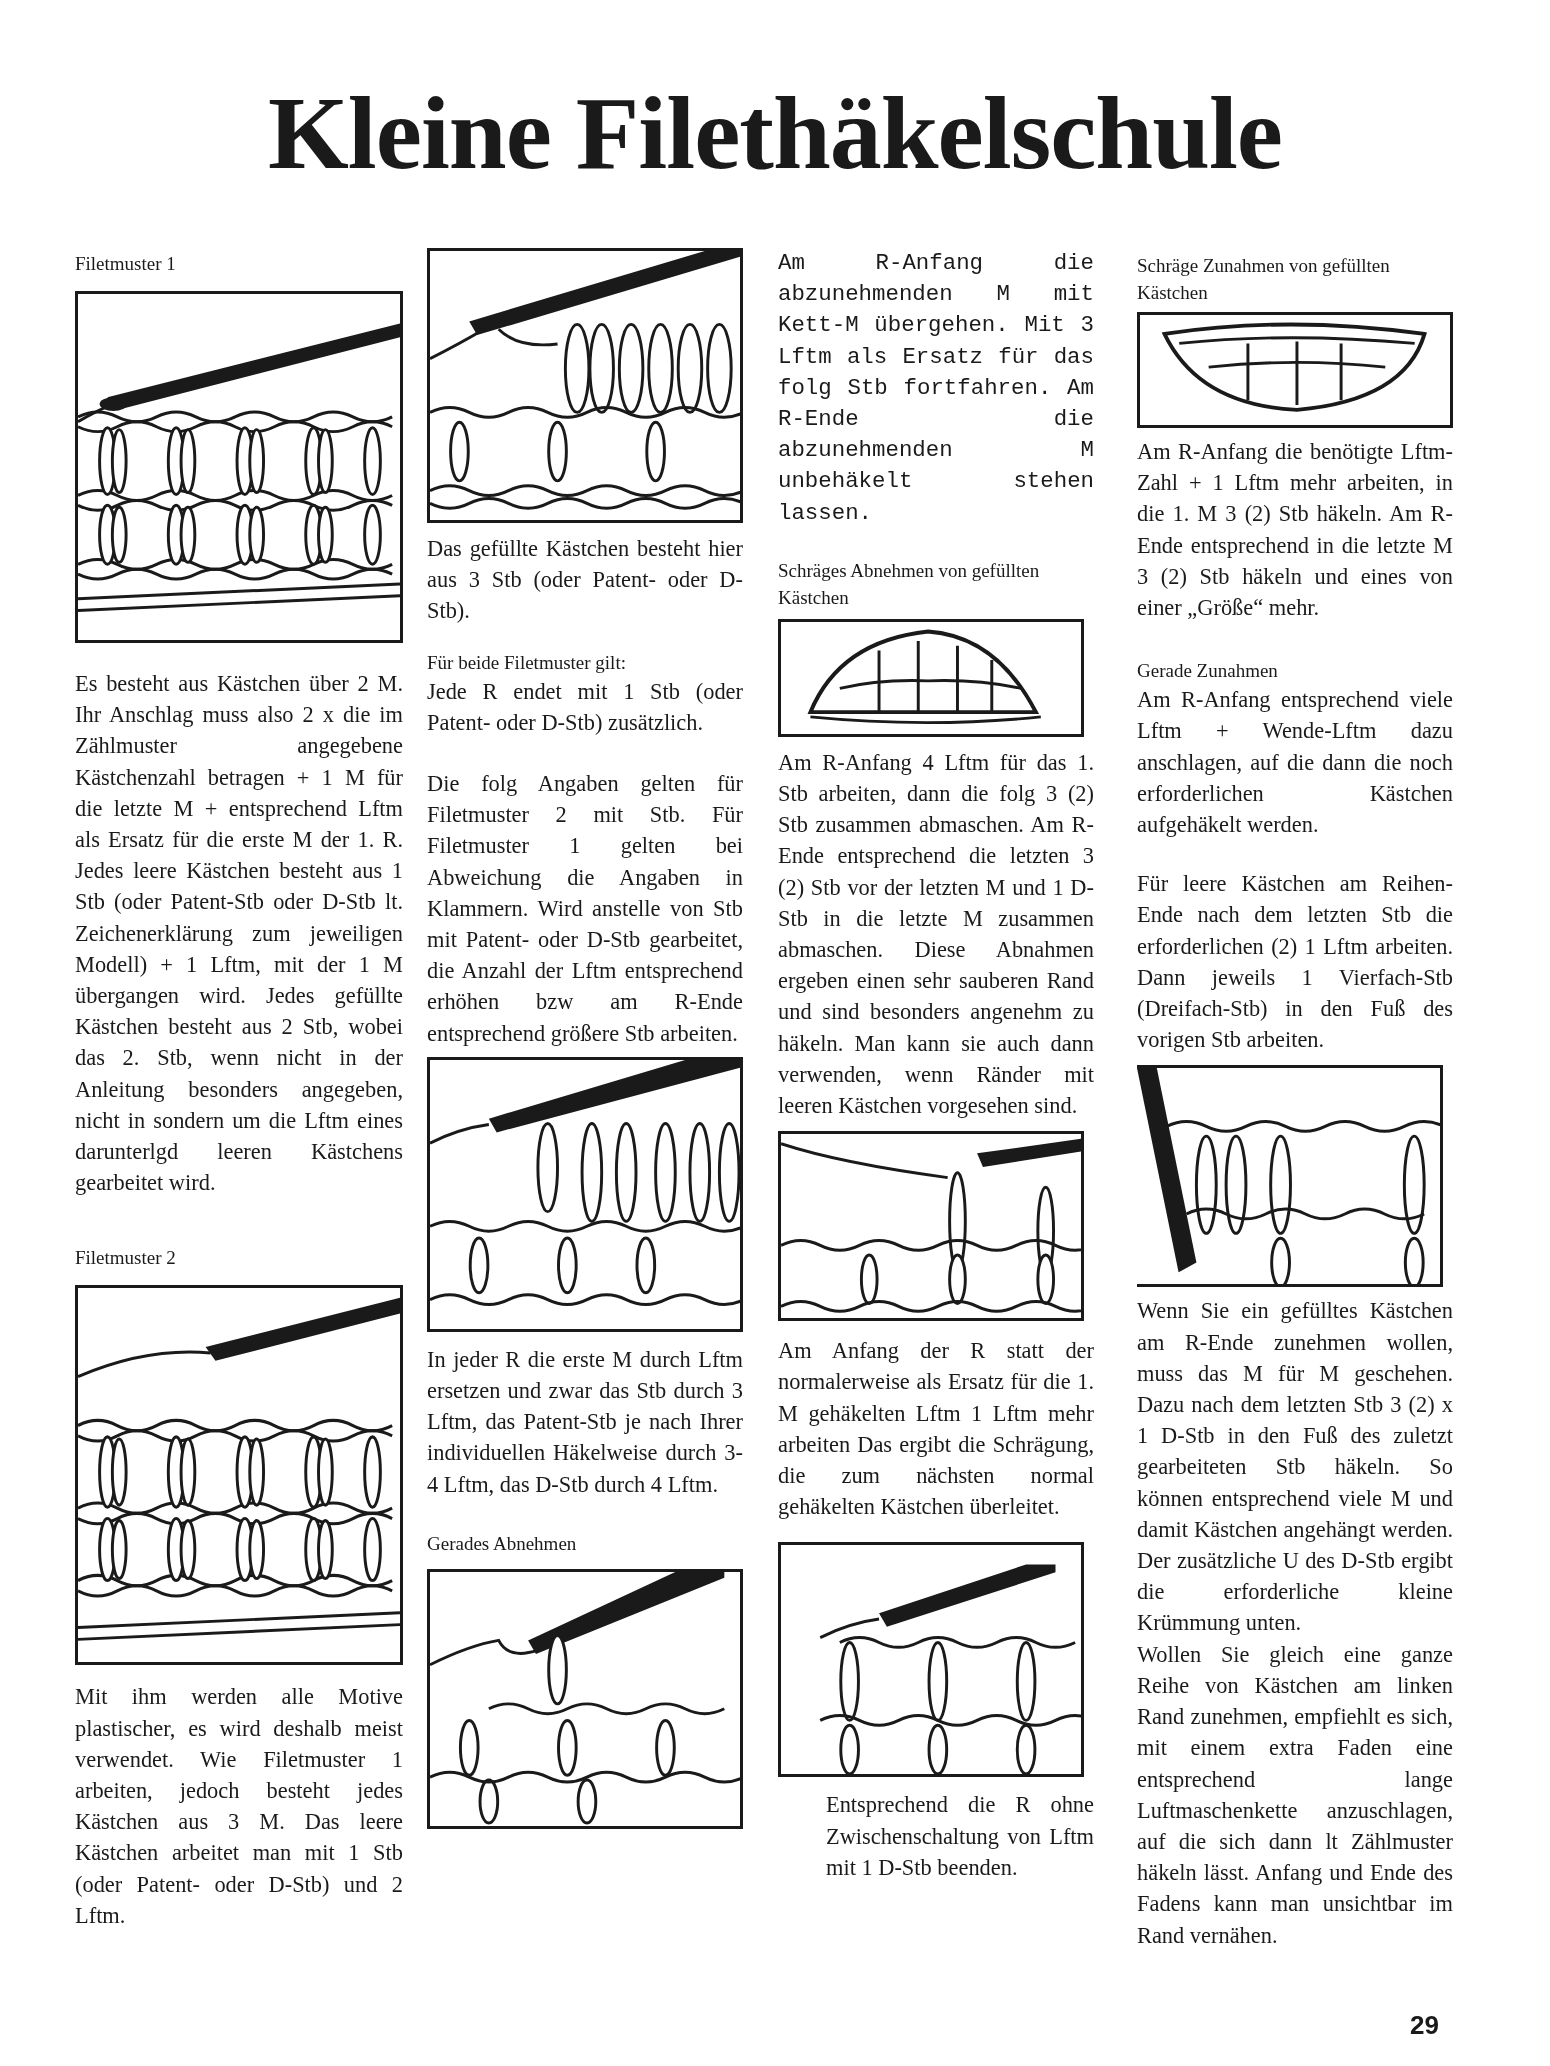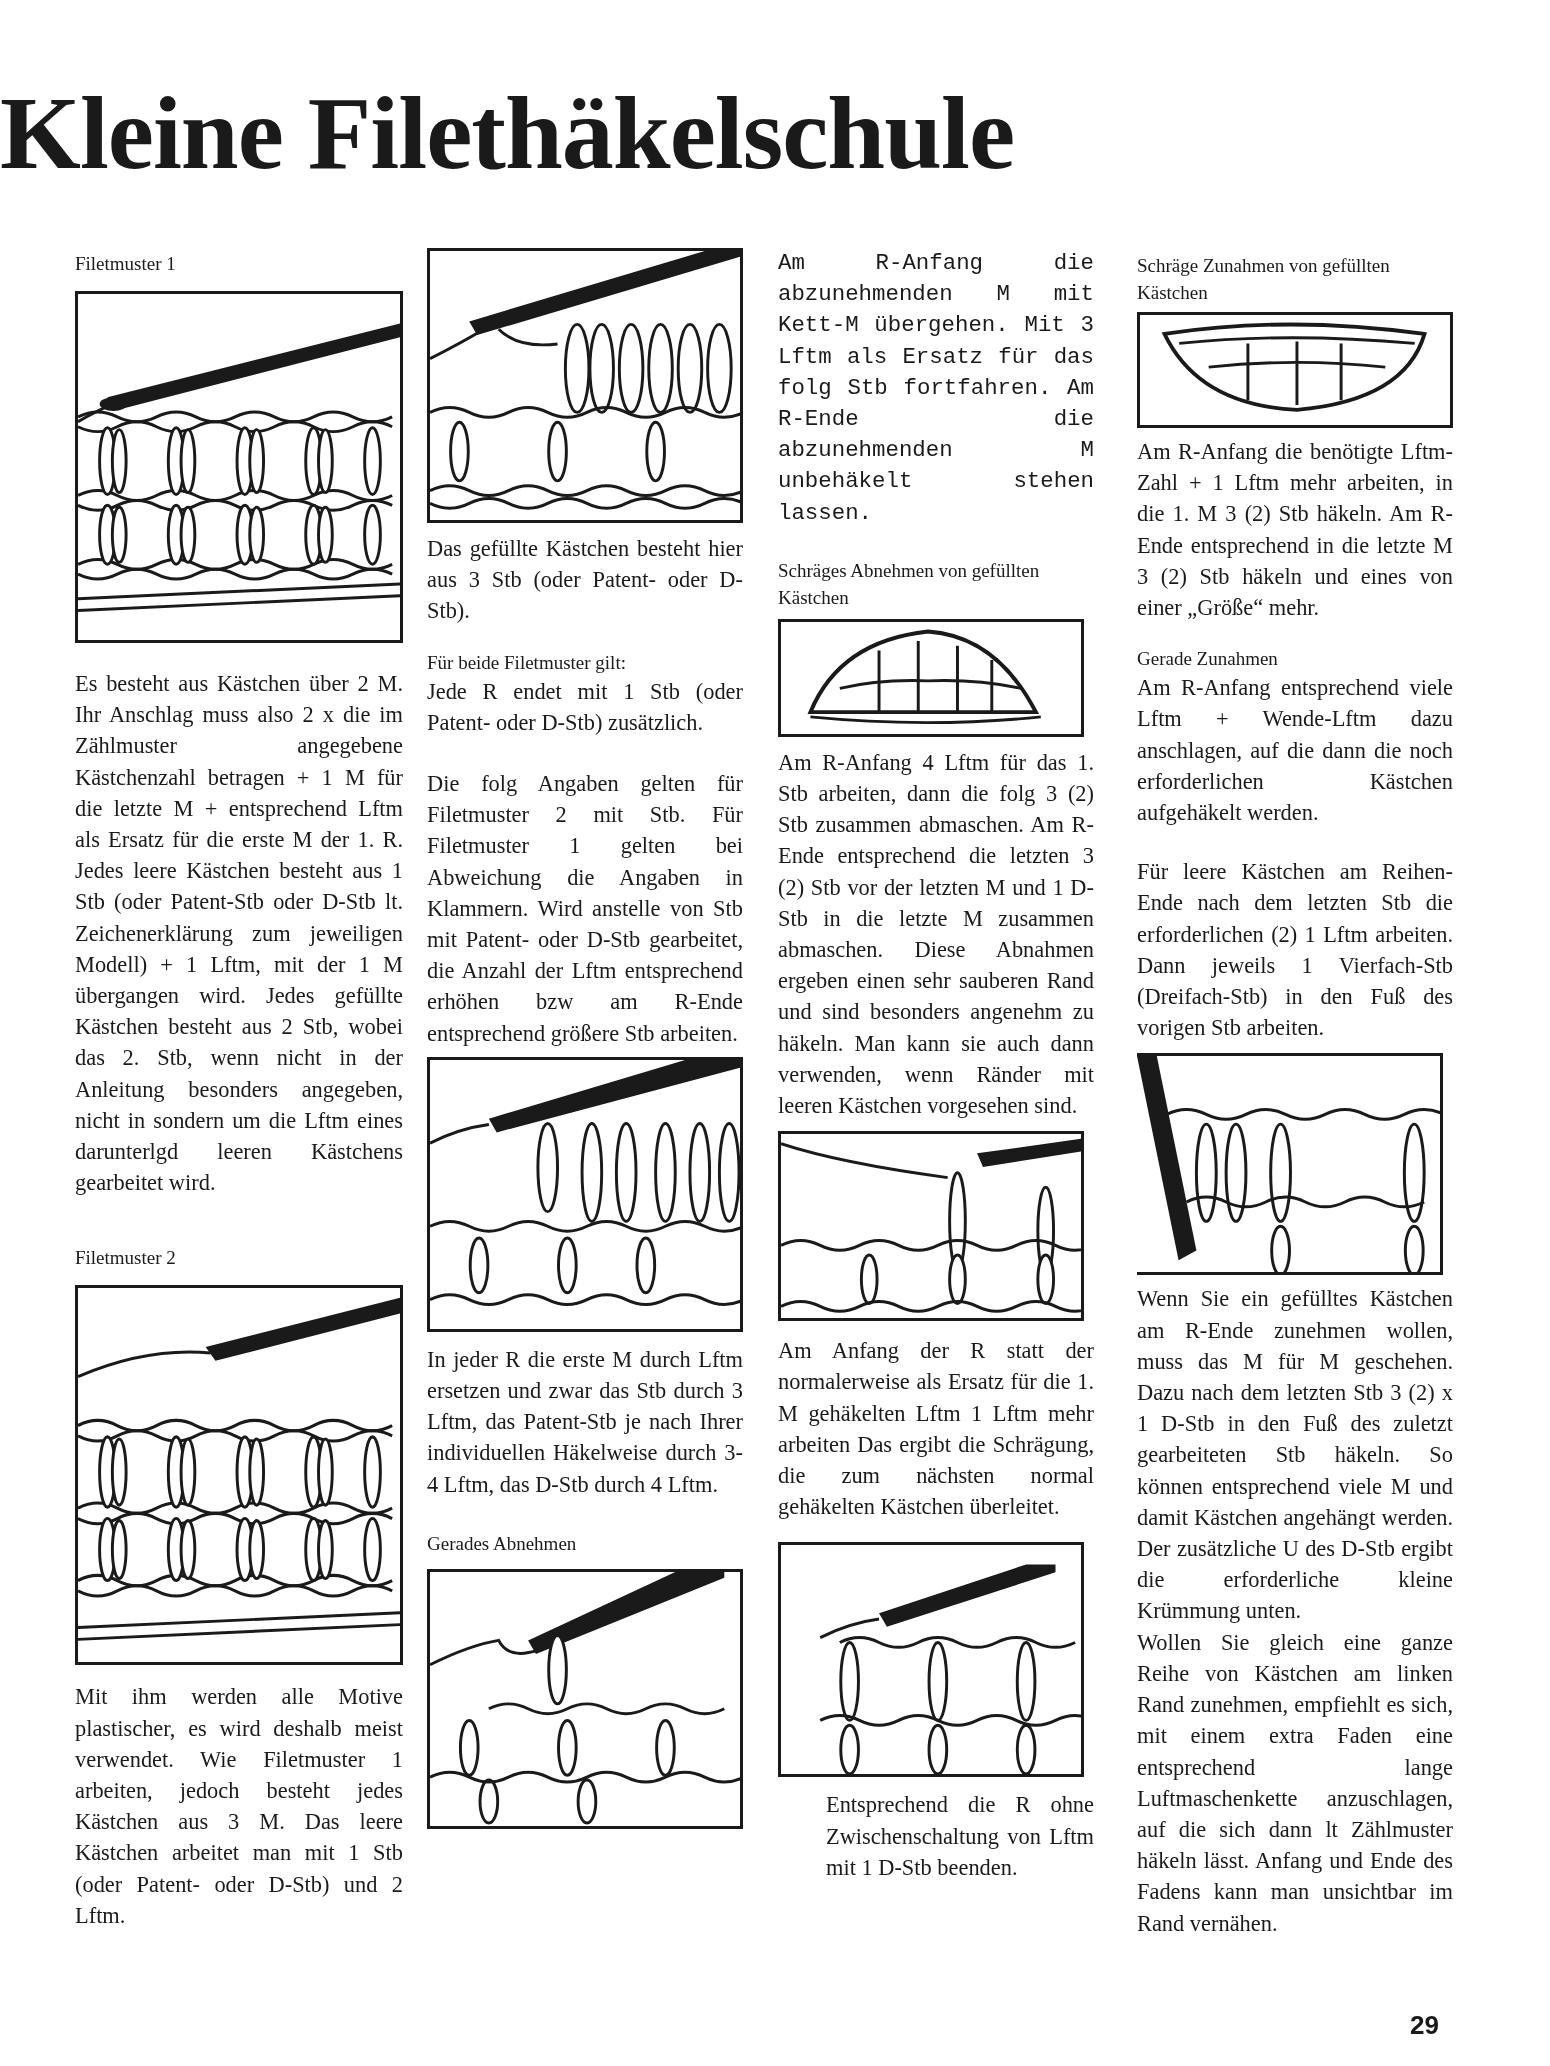--- a/index.html
+++ b/index.html
@@ -1,18 +1,18 @@
 <!DOCTYPE html>
 <html><head>
 <meta charset="utf-8">
 <style>
   html,body{margin:0;padding:0;background:#fff;}
   body{width:1550px;height:2066px;position:relative;overflow:hidden;color:#1a1a1a;
        font-family:"Liberation Serif","DejaVu Serif",serif;}
-  .title{position:absolute;left:0;width:1550px;top:78px;text-align:left;
+  .title{position:absolute;left:0;width:1550px;top:78px;text-align:center;
          font-weight:bold;font-size:104px;line-height:110px;letter-spacing:-1px;color:#1a1a1a;font-family:Liberation Serif, serif;}
   .col{position:absolute;width:340px;}
   .h{font-weight:normal;font-size:19px;line-height:27px;margin:0;}
   .p{font-size:22.4px;line-height:31.2px;text-align:justify;margin:0;hyphens:manual;}
   .fig{border:3px solid #1a1a1a;box-sizing:border-box;background:#fff;position:relative;overflow:hidden;}
   .fig svg{position:absolute;left:0;top:0;width:100%;height:100%;}
   .pagenum{position:absolute;left:1410px;top:2010px;font-family:"Liberation Sans",sans-serif;
            font-weight:bold;font-size:26px;}
 </style>
 </head>
@@ -216,21 +216,21 @@
     <svg viewBox="0 0 316 116" preserveAspectRatio="none">
       <path d="M25 20 Q150 0 290 20 Q270 90 160 100 Q60 95 25 20 Z" fill="#fff" stroke="#1a1a1a" stroke-width="4"></path>
       <g fill="none" stroke="#1a1a1a" stroke-width="3">
         <path d="M40 30 Q150 18 280 30"></path>
         <path d="M70 55 Q160 45 250 55"></path>
         <path d="M110 30 L110 90 M160 28 L160 95 M205 30 L205 90"></path>
       </g>
     </svg>
   </div>
   <p class="p" style="margin-top:8px;">Am R-Anfang die benötigte Lftm-Zahl + 1 Lftm mehr arbeiten, in die 1. M 3 (2) Stb häkeln. Am R-Ende entsprechend in die letzte M 3 (2) Stb häkeln und eines von einer „Größe“ mehr.</p>
-  <h3 class="h" style="margin-top:22px;">Gerade Zunahmen</h3>
+  <h3 class="h" style="margin-top:34px;">Gerade Zunahmen</h3>
   <p class="p">Am R-Anfang entsprechend viele Lftm + Wende-Lftm dazu anschlagen, auf die dann die noch erforderlichen Kästchen aufgehäkelt werden.</p>
   <p class="p" style="margin-top:28px;">Für leere Kästchen am Reihen-Ende nach dem letzten Stb die erforderlichen (2) 1 Lftm arbeiten. Dann jeweils 1 Vierfach-Stb (Dreifach-Stb) in den Fuß des vorigen Stb arbeiten.</p>
   <div class="fig" style="width:306px;height:222px;margin-top:10px;border-left:none;">
     <svg viewBox="0 0 306 222" preserveAspectRatio="none">
       <path d="M0 0 L20 0 L60 200 L42 210 Z" fill="#1a1a1a"></path>
       <g fill="#fff" stroke="#1a1a1a" stroke-width="3">
         <ellipse cx="70" cy="120" rx="10" ry="50"></ellipse>
           <ellipse cx="100" cy="120" rx="10" ry="50"></ellipse>
         <ellipse cx="145" cy="120" rx="10" ry="50"></ellipse>
           <ellipse cx="280" cy="120" rx="10" ry="50"></ellipse>

